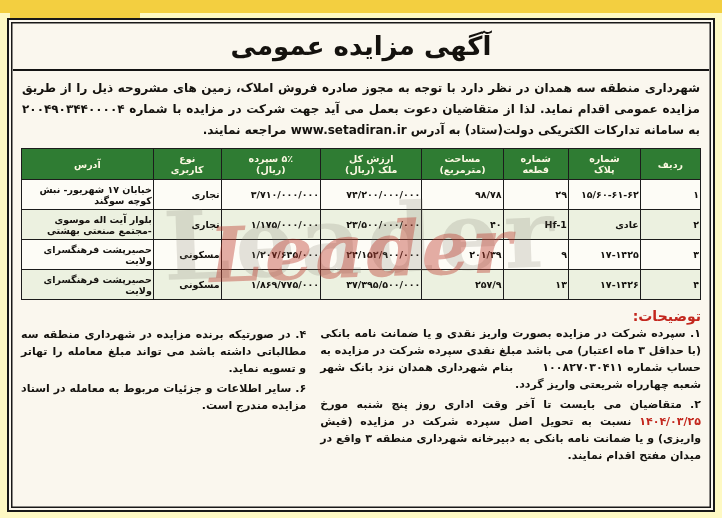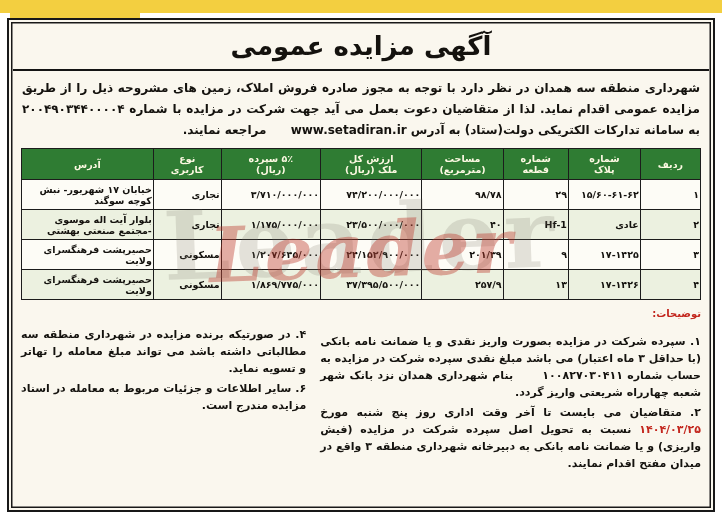--- a/index.html
+++ b/index.html
@@ -3,21 +3,21 @@
 <meta charset="utf-8">
 <style>
   * { margin:0; padding:0; box-sizing:border-box; }
   html,body { width:722px; height:518px; }
   body {
     position:relative; overflow:hidden;
     background:#e8e2d0;
     font-family:"DejaVu Sans","Liberation Sans",sans-serif;
     color:#14120e;
   }
-  .scan { position:absolute; inset:0; background:#ffffff; }
+  .scan { position:absolute; inset:0; background:#fef9c3; }
   .yellow-strip { position:absolute; top:0; left:0; width:100%; height:13px; background:#f3cf40; }
   .yellow-tab { position:absolute; top:0; left:10px; width:130px; height:18px; background:#f3cf40; }
 
   .notice {
     position:absolute; top:18px; left:7px; right:7px; bottom:6px;
     background:#faf7ee;
     border:2px solid #181818;
     box-shadow: inset 0 0 0 2px #faf7ee, inset 0 0 0 3.5px #181818;
     padding:8px 12px 0;
     direction:rtl;
@@ -29,21 +29,21 @@
     padding:3px 0 8px; margin:0 -8px 7px;
     border-bottom:2.5px solid #141414;
     letter-spacing:1px;
   }
 
   .intro {
     font-size:12px; font-weight:bold; line-height:1.75;
     text-align:justify; margin:0 1px 7px;
   }
   .intro .num { font-weight:bold; }
-  .intro .url { font-weight:bold; direction:ltr; unicode-bidi:embed;margin-left:20px; }
+  .intro .url { font-weight:bold; direction:ltr; unicode-bidi:embed; }
 
   table { width:100%; border-collapse:collapse; }
   .main-table th {
     background:#2f7c33; color:#fdf9e3;
     font-size:9.5px; font-weight:bold; padding:4px 17px;
     border:1.5px solid #1c1c1c; text-align:center;
   }
   .main-table td {
     font-size:9.5px; font-weight:bold; padding:3.5px 1px;
     border:1.5px solid #1c1c1c; text-align:right;
@@ -51,21 +51,21 @@
   }
   .main-table tbody tr:nth-child(even) td { background:#ecf1e0; }
 
   .notes { display:flex; gap:14px; margin-top:8px; }
   .col-right { flex:0 0 56%; }
   .col-left  { flex:1; padding-top:18px; }
   .notes p {
     font-size:11px; font-weight:bold; line-height:1.55;
     text-align:justify; margin-bottom:3px;
   }
-  .notes-heading { color:#c3271e; font-size:10px; font-weight:bold; margin-bottom:14px; }
+  .notes-heading { color:#c3271e; font-size:14px; font-weight:bold; margin-bottom:1px; }
   .red { color:#c3271e; }
   .strong { font-weight:bold;margin-left:25px; }
 
   .watermark {
     position:absolute; top:192px; left:0; width:100%;
     text-align:center; pointer-events:none; z-index:6;
     transform:rotate(-2deg);
   }
   .wm-gray {
     font-family:"DejaVu Serif","Liberation Serif",serif;

